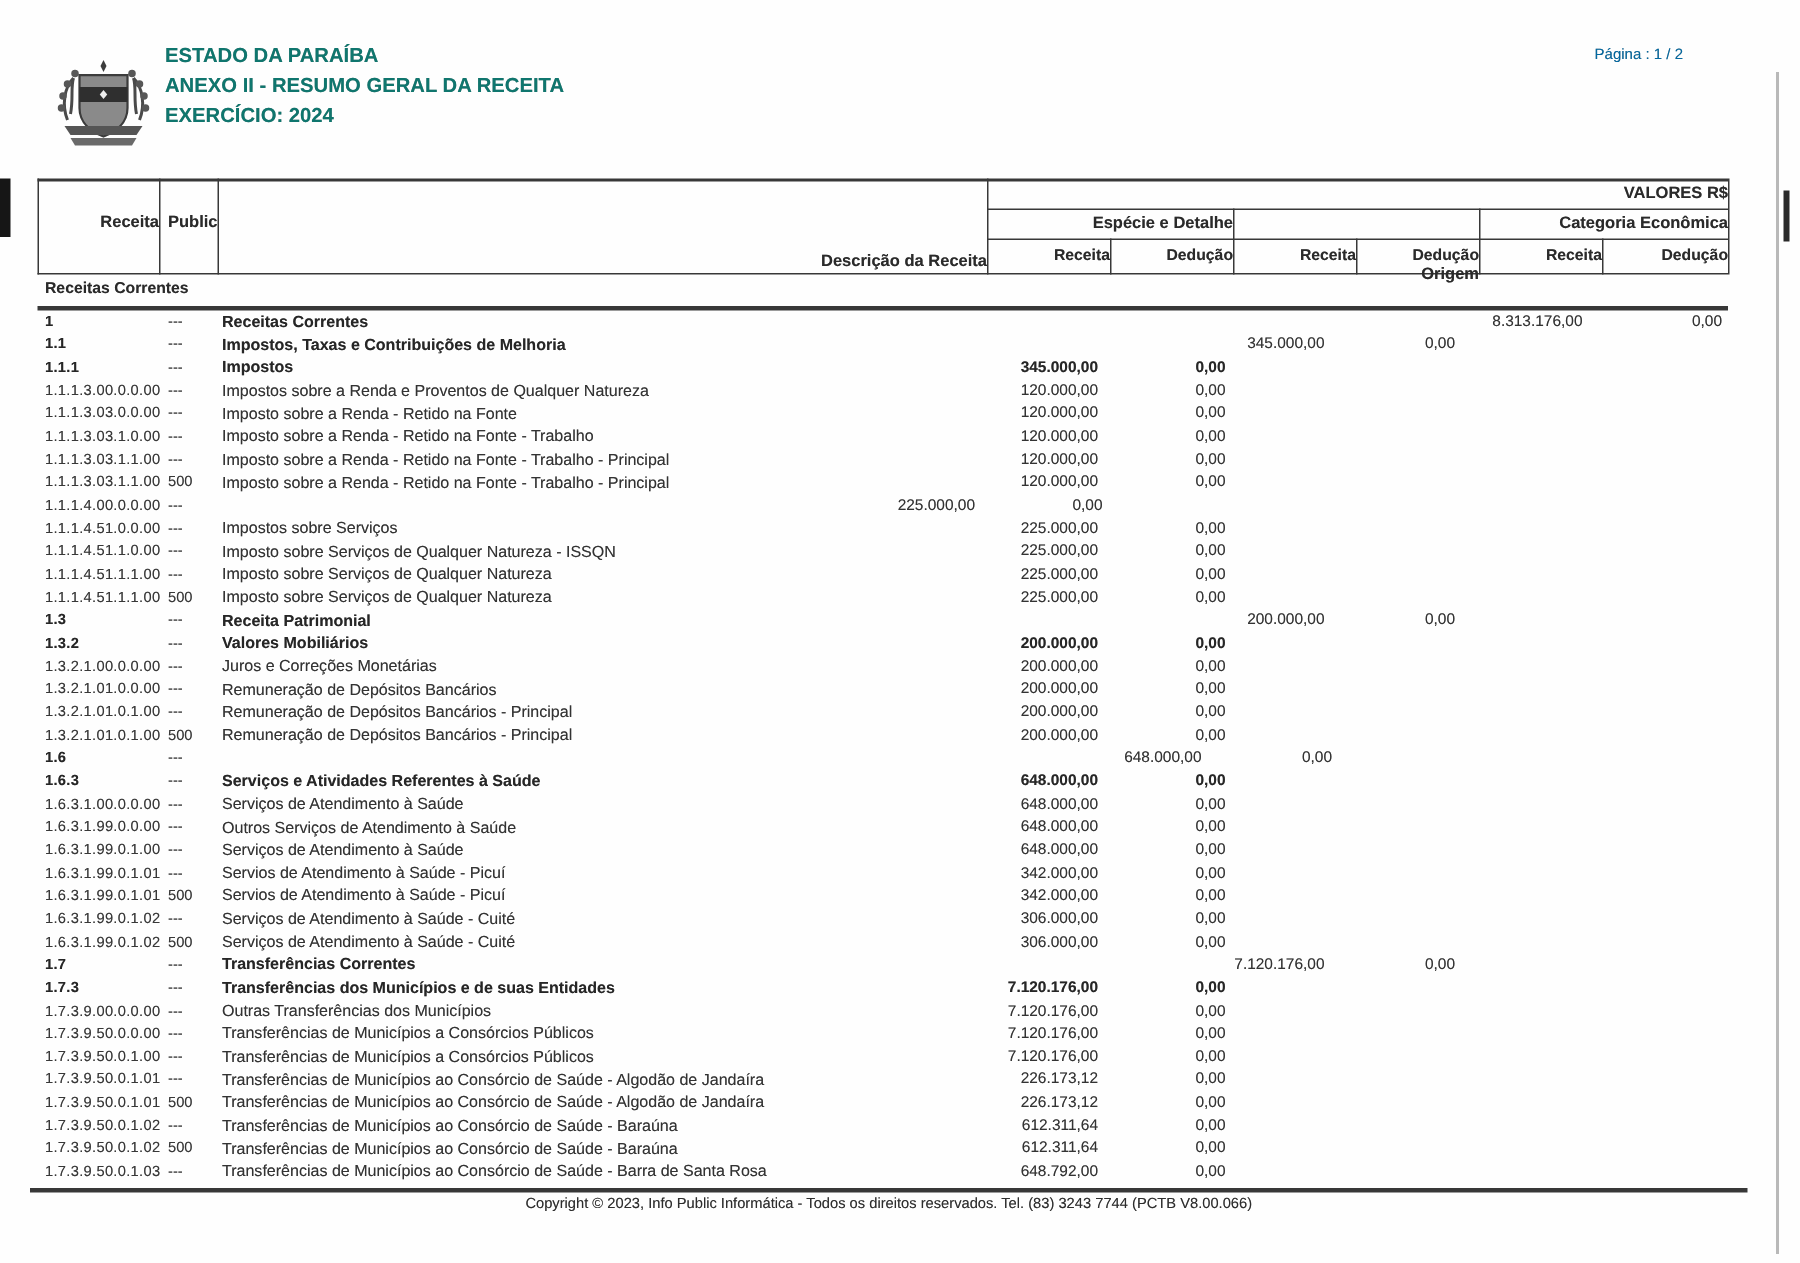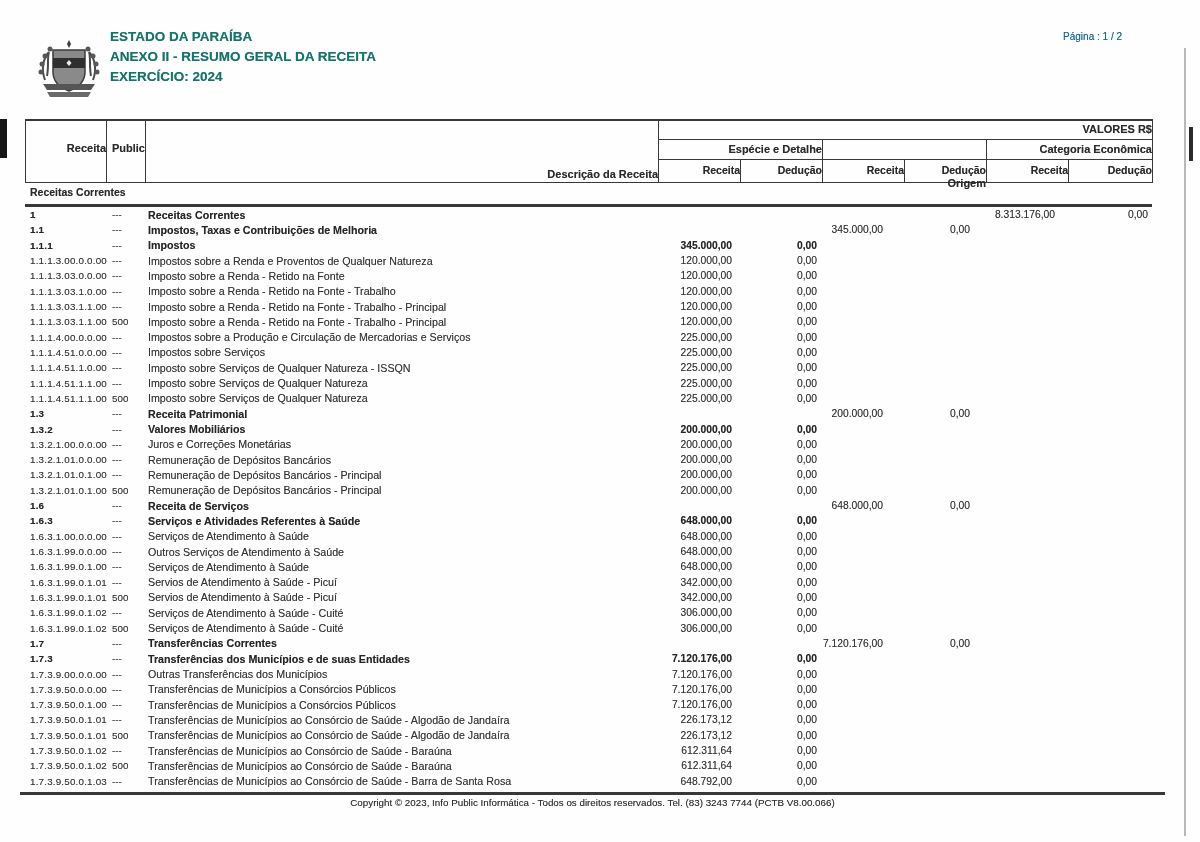--- a/index.html
+++ b/index.html
@@ -200,21 +200,20 @@
         <div class="c-val v1">120.000,00</div>
         <div class="c-val v2">0,00</div>
         <div class="c-val v3"></div>
         <div class="c-val v4"></div>
         <div class="c-val v5"></div>
         <div class="c-val v6"></div>
       </div>
       <div class="row">
         <div class="c-code">1.1.1.4.00.0.0.00</div>
         <div class="c-fonte">---</div>
-        <div class="c-desc">Impostos sobre a Produção e Circulação de Mercadorias e Serviços</div>
         <div class="c-val v1">225.000,00</div>
         <div class="c-val v2">0,00</div>
         <div class="c-val v3"></div>
         <div class="c-val v4"></div>
         <div class="c-val v5"></div>
         <div class="c-val v6"></div>
       </div>
       <div class="row">
         <div class="c-code">1.1.1.4.51.0.0.00</div>
         <div class="c-fonte">---</div>
@@ -321,21 +320,20 @@
         <div class="c-val v1">200.000,00</div>
         <div class="c-val v2">0,00</div>
         <div class="c-val v3"></div>
         <div class="c-val v4"></div>
         <div class="c-val v5"></div>
         <div class="c-val v6"></div>
       </div>
       <div class="row bold">
         <div class="c-code">1.6</div>
         <div class="c-fonte">---</div>
-        <div class="c-desc">Receita de Serviços</div>
         <div class="c-val v1"></div>
         <div class="c-val v2"></div>
         <div class="c-val v3">648.000,00</div>
         <div class="c-val v4">0,00</div>
         <div class="c-val v5"></div>
         <div class="c-val v6"></div>
       </div>
       <div class="row bold vb">
         <div class="c-code">1.6.3</div>
         <div class="c-fonte">---</div>

